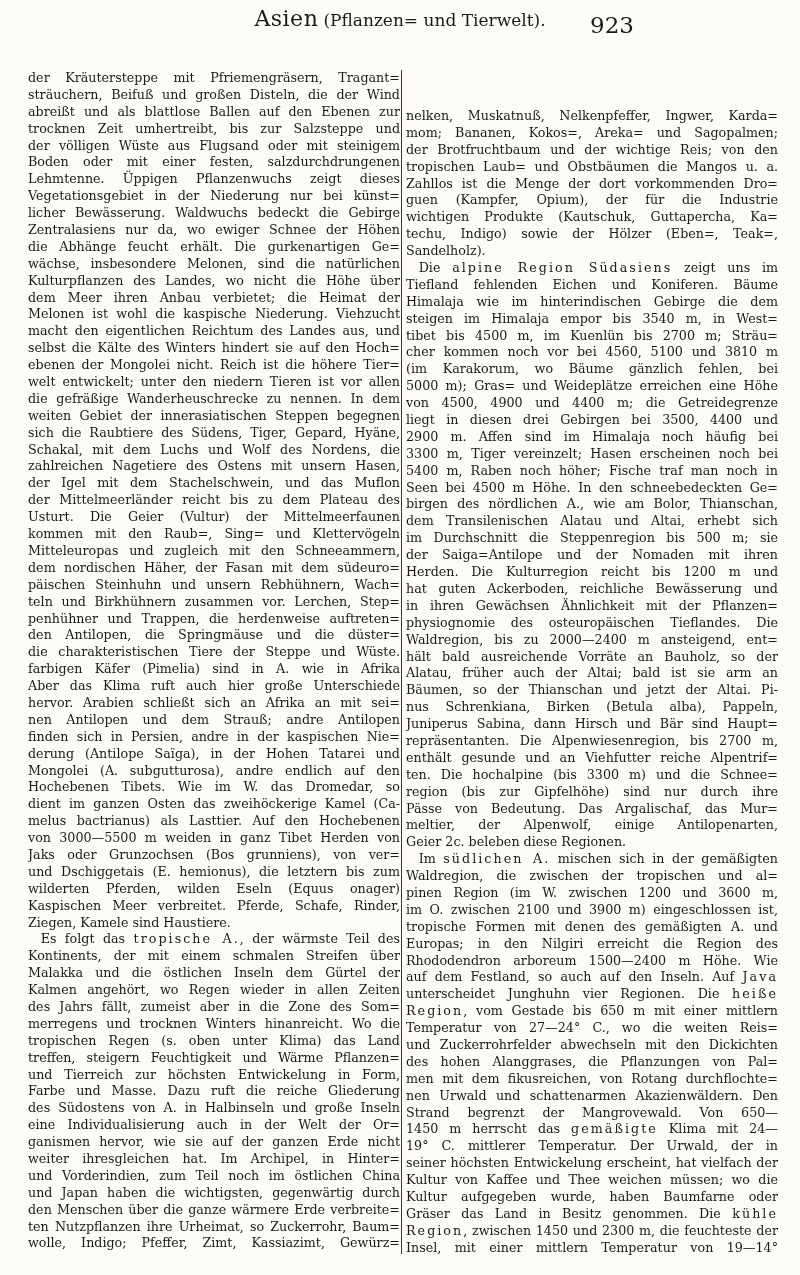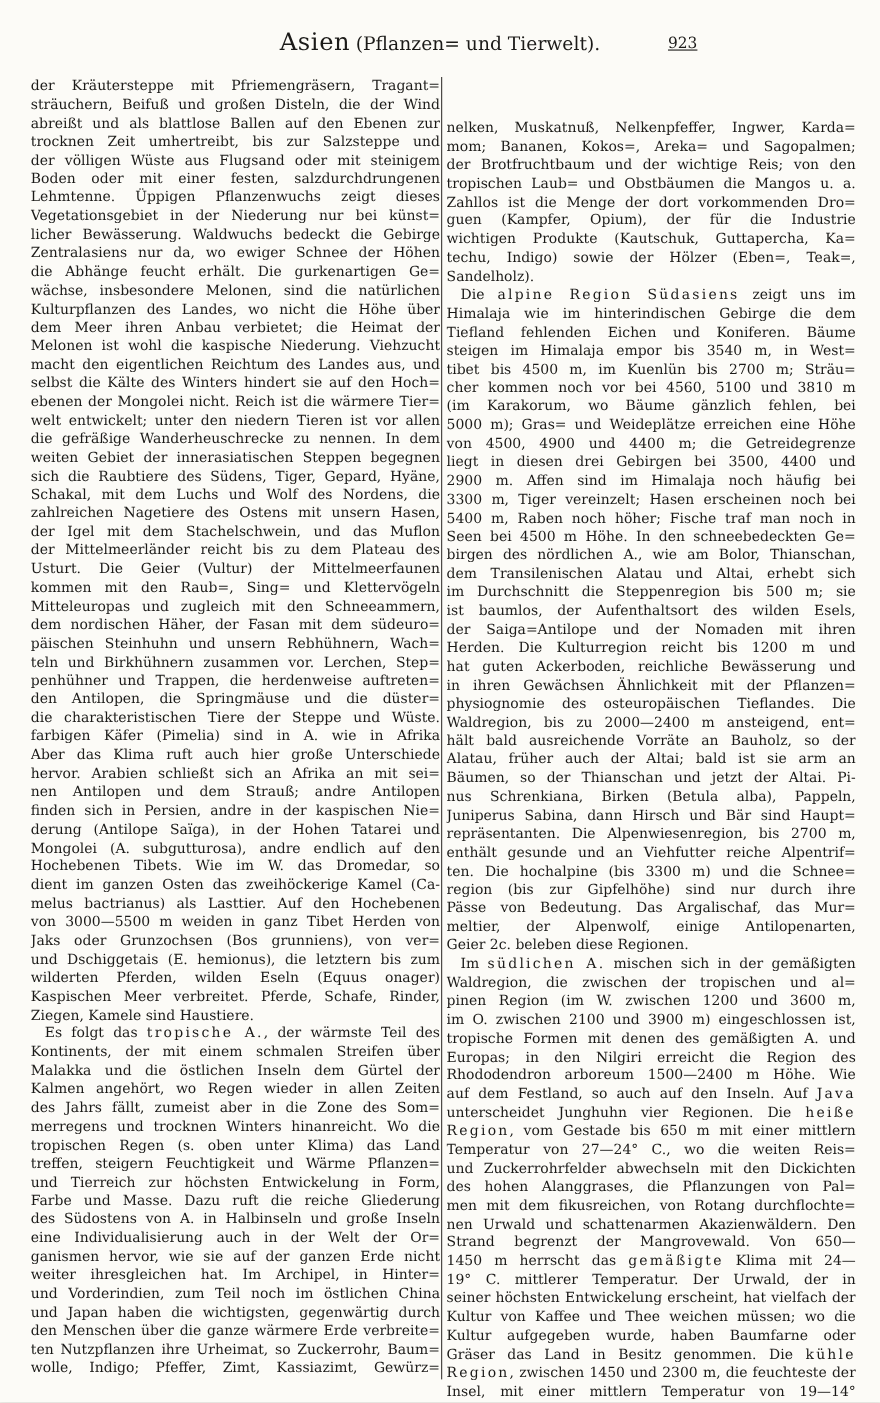--- a/index.html
+++ b/index.html
@@ -1,23 +1,23 @@
 <!DOCTYPE html>
 <html><head>
 <meta charset="utf-8">
 <style>
   html,body{margin:0;padding:0;background:#e8e6e0;}
   .page{position:relative;width:800px;height:1275px;background:#fcfbf7;
         font-family:"DejaVu Serif", serif;color:#1b1a18;overflow:hidden;
         box-shadow:0 0 4px rgba(0,0,0,.2);}
-  .header{position:absolute;top:26px;left:0;width:672px;height:34px;}
+  .header{position:absolute;top:6px;left:0;width:672px;height:34px;}
   .title{position:absolute;left:0;width:800px;text-align:center;top:0;}
   .title-main{font-size:22px;letter-spacing:.5px;}
   .title-sub{font-size:17px;}
-  .pageno{position:absolute;right:38px;top:6px;font-size:14px;text-decoration:underline;}
+  .pageno{position:absolute;right:38px;top:6px;font-size:23px;}
   .col{position:absolute;top:70px;width:372px;height:1188px;overflow:hidden;}
   .col-left{left:28px;}
   .col-right{left:406px;margin-top:38px;}
   .divider{position:absolute;left:401px;top:70px;width:1px;height:1184px;background:#3a3733;}
   .line{height:16.9px;line-height:16.9px;font-size:12.7px;
         text-align:justify;text-align-last:justify;white-space:normal;}
   .line.pend{text-align-last:left;}
   .sp{letter-spacing:.16em;}
 </style>
 </head>
@@ -43,21 +43,21 @@
       <div class="line">Vegetationsgebiet in der Niederung nur bei künst=</div>
       <div class="line">licher Bewässerung.  Waldwuchs bedeckt die Gebirge</div>
       <div class="line">Zentralasiens nur da, wo ewiger Schnee der Höhen</div>
       <div class="line">die Abhänge feucht erhält.  Die gurkenartigen Ge=</div>
       <div class="line">wächse, insbesondere Melonen, sind die natürlichen</div>
       <div class="line">Kulturpflanzen des Landes, wo nicht die Höhe über</div>
       <div class="line">dem Meer ihren Anbau verbietet; die Heimat der</div>
       <div class="line">Melonen ist wohl die kaspische Niederung. Viehzucht</div>
       <div class="line">macht den eigentlichen Reichtum des Landes aus, und</div>
       <div class="line">selbst die Kälte des Winters hindert sie auf den Hoch=</div>
-      <div class="line">ebenen der Mongolei nicht.  Reich ist die wärmere Tier=</div>
+      <div class="line">ebenen der Mongolei nicht.  Reich ist die höhere Tier=</div>
       <div class="line">welt entwickelt; unter den niedern Tieren ist vor allen</div>
       <div class="line">die gefräßige Wanderheuschrecke zu nennen.  In dem</div>
       <div class="line">weiten Gebiet der innerasiatischen Steppen begegnen</div>
       <div class="line">sich die Raubtiere des Südens, Tiger, Gepard, Hyäne,</div>
       <div class="line">Schakal, mit dem Luchs und Wolf des Nordens, die</div>
       <div class="line">zahlreichen Nagetiere des Ostens mit unsern Hasen,</div>
       <div class="line">der Igel mit dem Stachelschwein, und das Muflon</div>
       <div class="line">der Mittelmeerländer reicht bis zu dem Plateau des</div>
       <div class="line">Usturt.  Die Geier (Vultur) der Mittelmeerfaunen</div>
       <div class="line">kommen mit den Raub=, Sing= und Klettervögeln</div>
@@ -108,37 +108,36 @@
       <div class="line">nelken, Muskatnuß, Nelkenpfeffer, Ingwer, Karda=</div>
       <div class="line">mom; Bananen, Kokos=, Areka= und Sagopalmen;</div>
       <div class="line">der Brotfruchtbaum und der wichtige Reis; von den</div>
       <div class="line">tropischen Laub= und Obstbäumen die Mangos u. a.</div>
       <div class="line">Zahllos ist die Menge der dort vorkommenden Dro=</div>
       <div class="line">guen (Kampfer, Opium), der für die Industrie</div>
       <div class="line">wichtigen Produkte (Kautschuk, Guttapercha, Ka=</div>
       <div class="line">techu, Indigo) sowie der Hölzer (Eben=, Teak=,</div>
       <div class="line pend">Sandelholz).</div>
       <div class="line"> Die <span class="sp">alpine Region Südasiens</span> zeigt uns im</div>
+      <div class="line">Tiefland fehlenden Eichen und Koniferen.  Bäume</div>
       <div class="line">Himalaja wie im hinterindischen Gebirge die dem</div>
-      <div class="line">Tiefland fehlenden Eichen und Koniferen.  Bäume</div>
       <div class="line">steigen im Himalaja empor bis 3540 m, in West=</div>
       <div class="line">tibet bis 4500 m, im Kuenlün bis 2700 m; Sträu=</div>
       <div class="line">cher kommen noch vor bei 4560, 5100 und 3810 m</div>
       <div class="line">(im Karakorum, wo Bäume gänzlich fehlen, bei</div>
       <div class="line">5000 m); Gras= und Weideplätze erreichen eine Höhe</div>
       <div class="line">von 4500, 4900 und 4400 m; die Getreidegrenze</div>
       <div class="line">liegt in diesen drei Gebirgen bei 3500, 4400 und</div>
       <div class="line">2900 m.  Affen sind im Himalaja noch häufig bei</div>
       <div class="line">3300 m, Tiger vereinzelt; Hasen erscheinen noch bei</div>
       <div class="line">5400 m, Raben noch höher; Fische traf man noch in</div>
       <div class="line">Seen bei 4500 m Höhe.  In den schneebedeckten Ge=</div>
       <div class="line">birgen des nördlichen A., wie am Bolor, Thianschan,</div>
       <div class="line">dem Transilenischen Alatau und Altai, erhebt sich</div>
       <div class="line">im Durchschnitt die Steppenregion bis 500 m; sie</div>
-      <div class="line">ist baumlos, der Aufenthaltsort des wilden Esels,</div>
       <div class="line">der Saiga=Antilope und der Nomaden mit ihren</div>
       <div class="line">Herden.  Die Kulturregion reicht bis 1200 m und</div>
       <div class="line">hat guten Ackerboden, reichliche Bewässerung und</div>
       <div class="line">in ihren Gewächsen Ähnlichkeit mit der Pflanzen=</div>
       <div class="line">physiognomie des osteuropäischen Tieflandes.  Die</div>
       <div class="line">Waldregion, bis zu 2000—2400 m ansteigend, ent=</div>
       <div class="line">hält bald ausreichende Vorräte an Bauholz, so der</div>
       <div class="line">Alatau, früher auch der Altai; bald ist sie arm an</div>
       <div class="line">Bäumen, so der Thianschan und jetzt der Altai. Pi-</div>
       <div class="line">nus Schrenkiana, Birken (Betula alba), Pappeln,</div>

